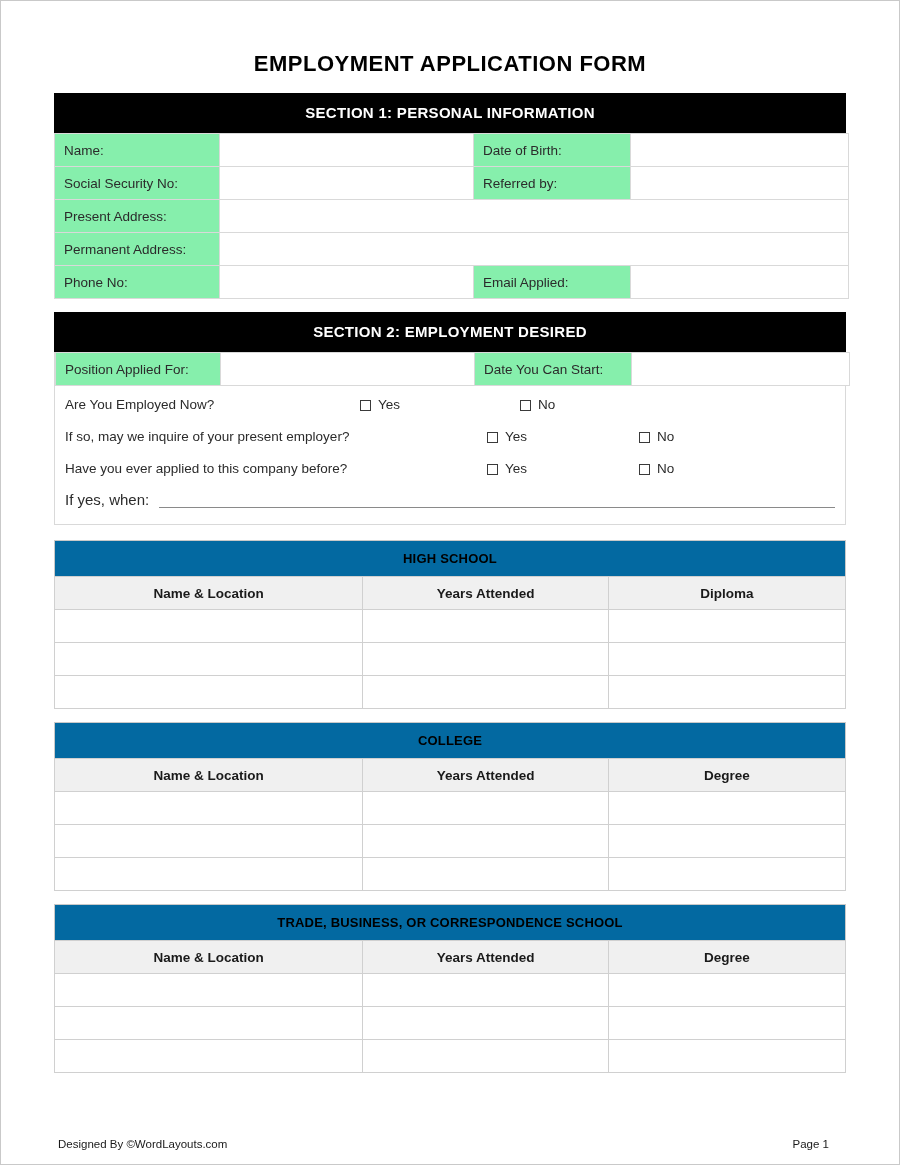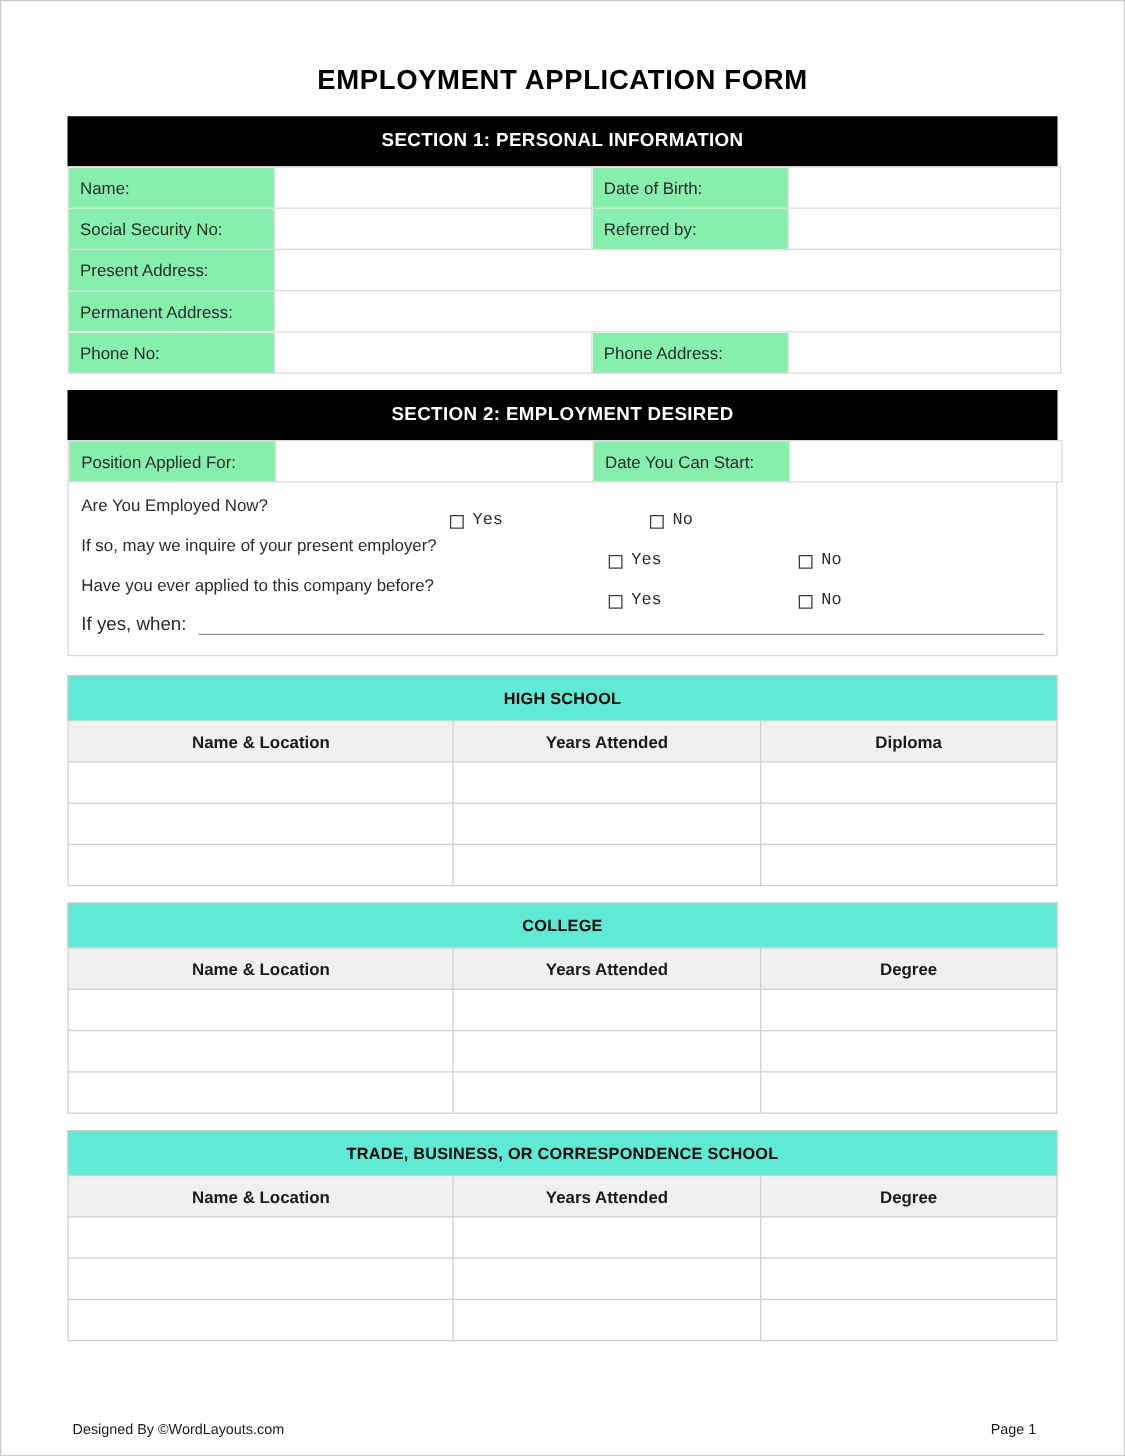--- a/index.html
+++ b/index.html
@@ -52,21 +52,21 @@
   .sec2-body { border: 1px solid #d9d9d9; border-top: none; }
   .q-row {
     position: relative;
     height: 32px;
     line-height: 32px;
     font-size: 13.5px;
     padding-left: 10px;
     color: #2b2b2b;
   }
   .q-row:first-of-type { margin-top: 3px; }
-  .choice { position: absolute; top: 12px; display: inline-flex; align-items: center; height: 32px; font-family: Liberation Mono, monospace; }
+  .choice { position: absolute; top: 0; display: inline-flex; align-items: center; height: 32px; }
   .q1 .choice.yes { left: 305px; }
   .q1 .choice.no  { left: 465px; }
   .q23 .choice.yes { left: 432px; }
   .q23 .choice.no  { left: 584px; }
   .cb {
     display: inline-block;
     width: 11px; height: 11px;
     border: 1.5px solid #3a3a3a;
     background: #fff;
     margin-right: 7px;
@@ -80,21 +80,21 @@
   }
   .fill-line {
     flex: 1;
     border-bottom: 1px solid #8a8a8a;
     height: 19px;
     margin-left: 10px;
   }
 
   
   .sub-bar {
-    background: #5eead4;
+    background: #0369a1;
     color: #000;
     font-weight: bold;
     font-size: 13px;
     text-align: center;
     height: 36px;
     line-height: 36px;
     border: 1px solid #c9c9c9;
     border-bottom: none;
     letter-spacing: .2px;
   }
@@ -160,21 +160,21 @@
         <td class="label">Present Address:</td>
         <td class="input" colspan="3"></td>
       </tr>
       <tr>
         <td class="label">Permanent Address:</td>
         <td class="input" colspan="3"></td>
       </tr>
       <tr>
         <td class="label">Phone No:</td>
         <td class="input"></td>
-        <td class="label">Phone Address:</td>
+        <td class="label">Email Applied:</td>
         <td class="input"></td>
       </tr>
     </tbody>
       </table>
   </section>
 
   <section class="mt-sec2">
     <div class="black-bar">SECTION 2: EMPLOYMENT DESIRED</div>
     <div class="sec2-body">
       <table class="info-table">

